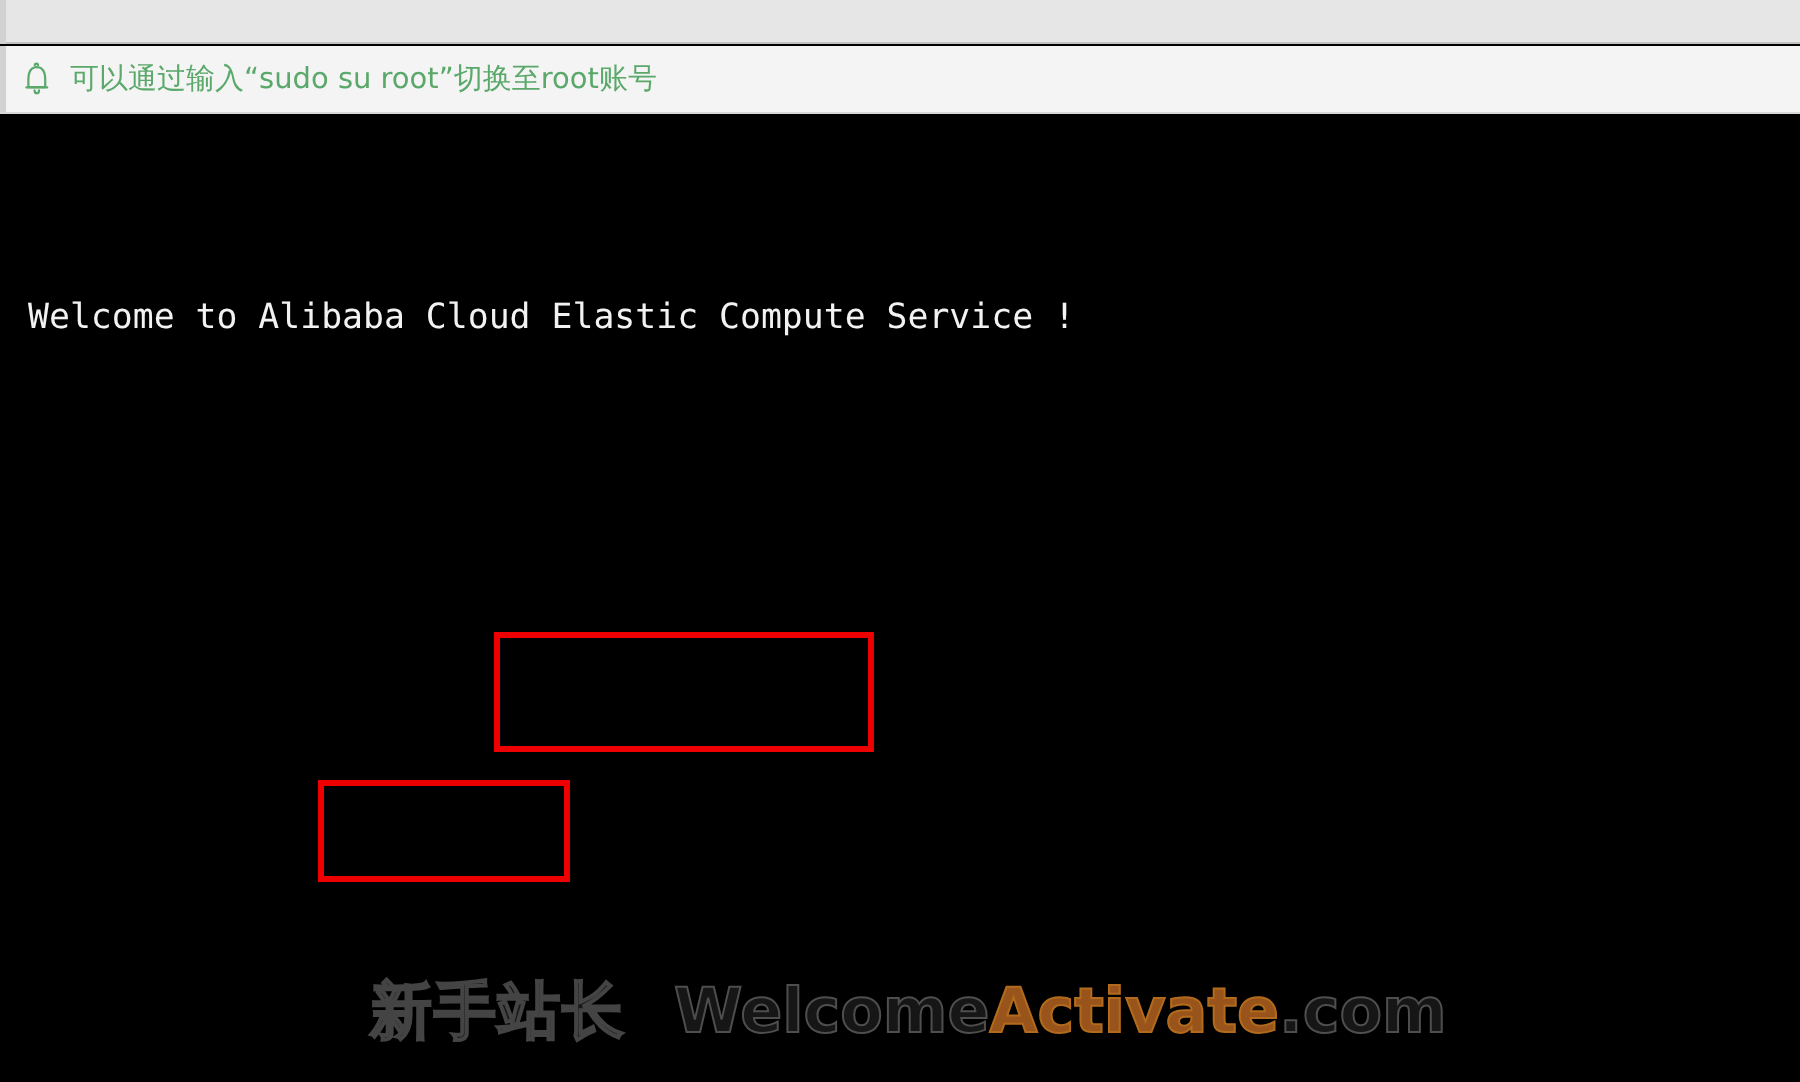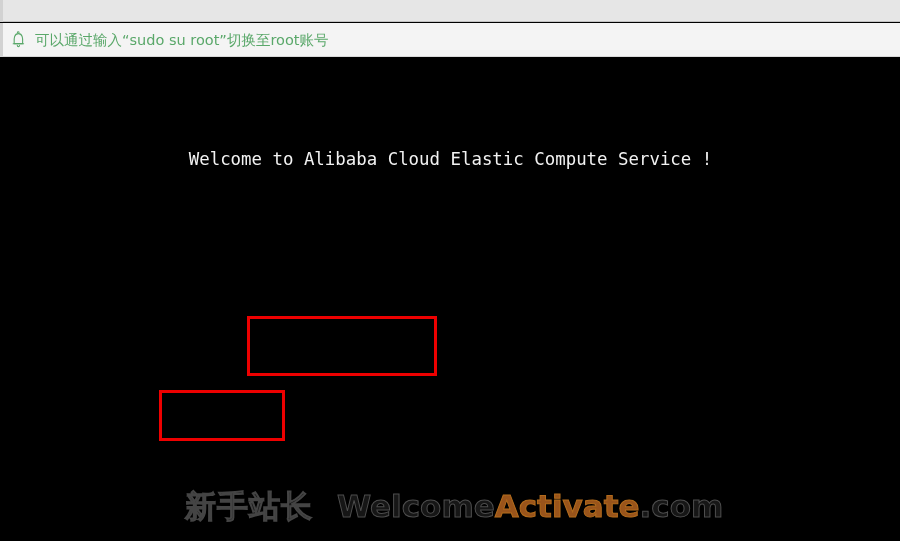--- a/index.html
+++ b/index.html
@@ -10,21 +10,20 @@
   body {
     font-family: "Liberation Sans", sans-serif;
   }
 
   #app {
     position: relative;
     width: 900px;
     height: 541px;
     overflow: hidden;
     background: #000000;
-    text-align: center;
   }
 
   
   .chrome-bar {
     position: absolute;
     left: 0; top: 0;
     width: 900px;
     height: 22px;
     background: #e6e6e6;
     border-bottom: 1px solid #c2c2c2;
@@ -91,21 +90,21 @@
     font-family: "DejaVu Sans Mono", "Liberation Mono", monospace;
     font-size: 17.4px;
     line-height: 29px;
     color: #f2f2f2;
     white-space: pre;
     letter-spacing: 0px;
   }
   .term-line {
     height: 29px;
     white-space: pre;
-    padding-left: 1px;
+    padding-left: 14px;
   }
   .term-line.blank { color: transparent; }
 
   
   .redbox {
     position: absolute;
     border: 3px solid #ee0000;
     box-sizing: border-box;
     pointer-events: none;
     background: transparent;

